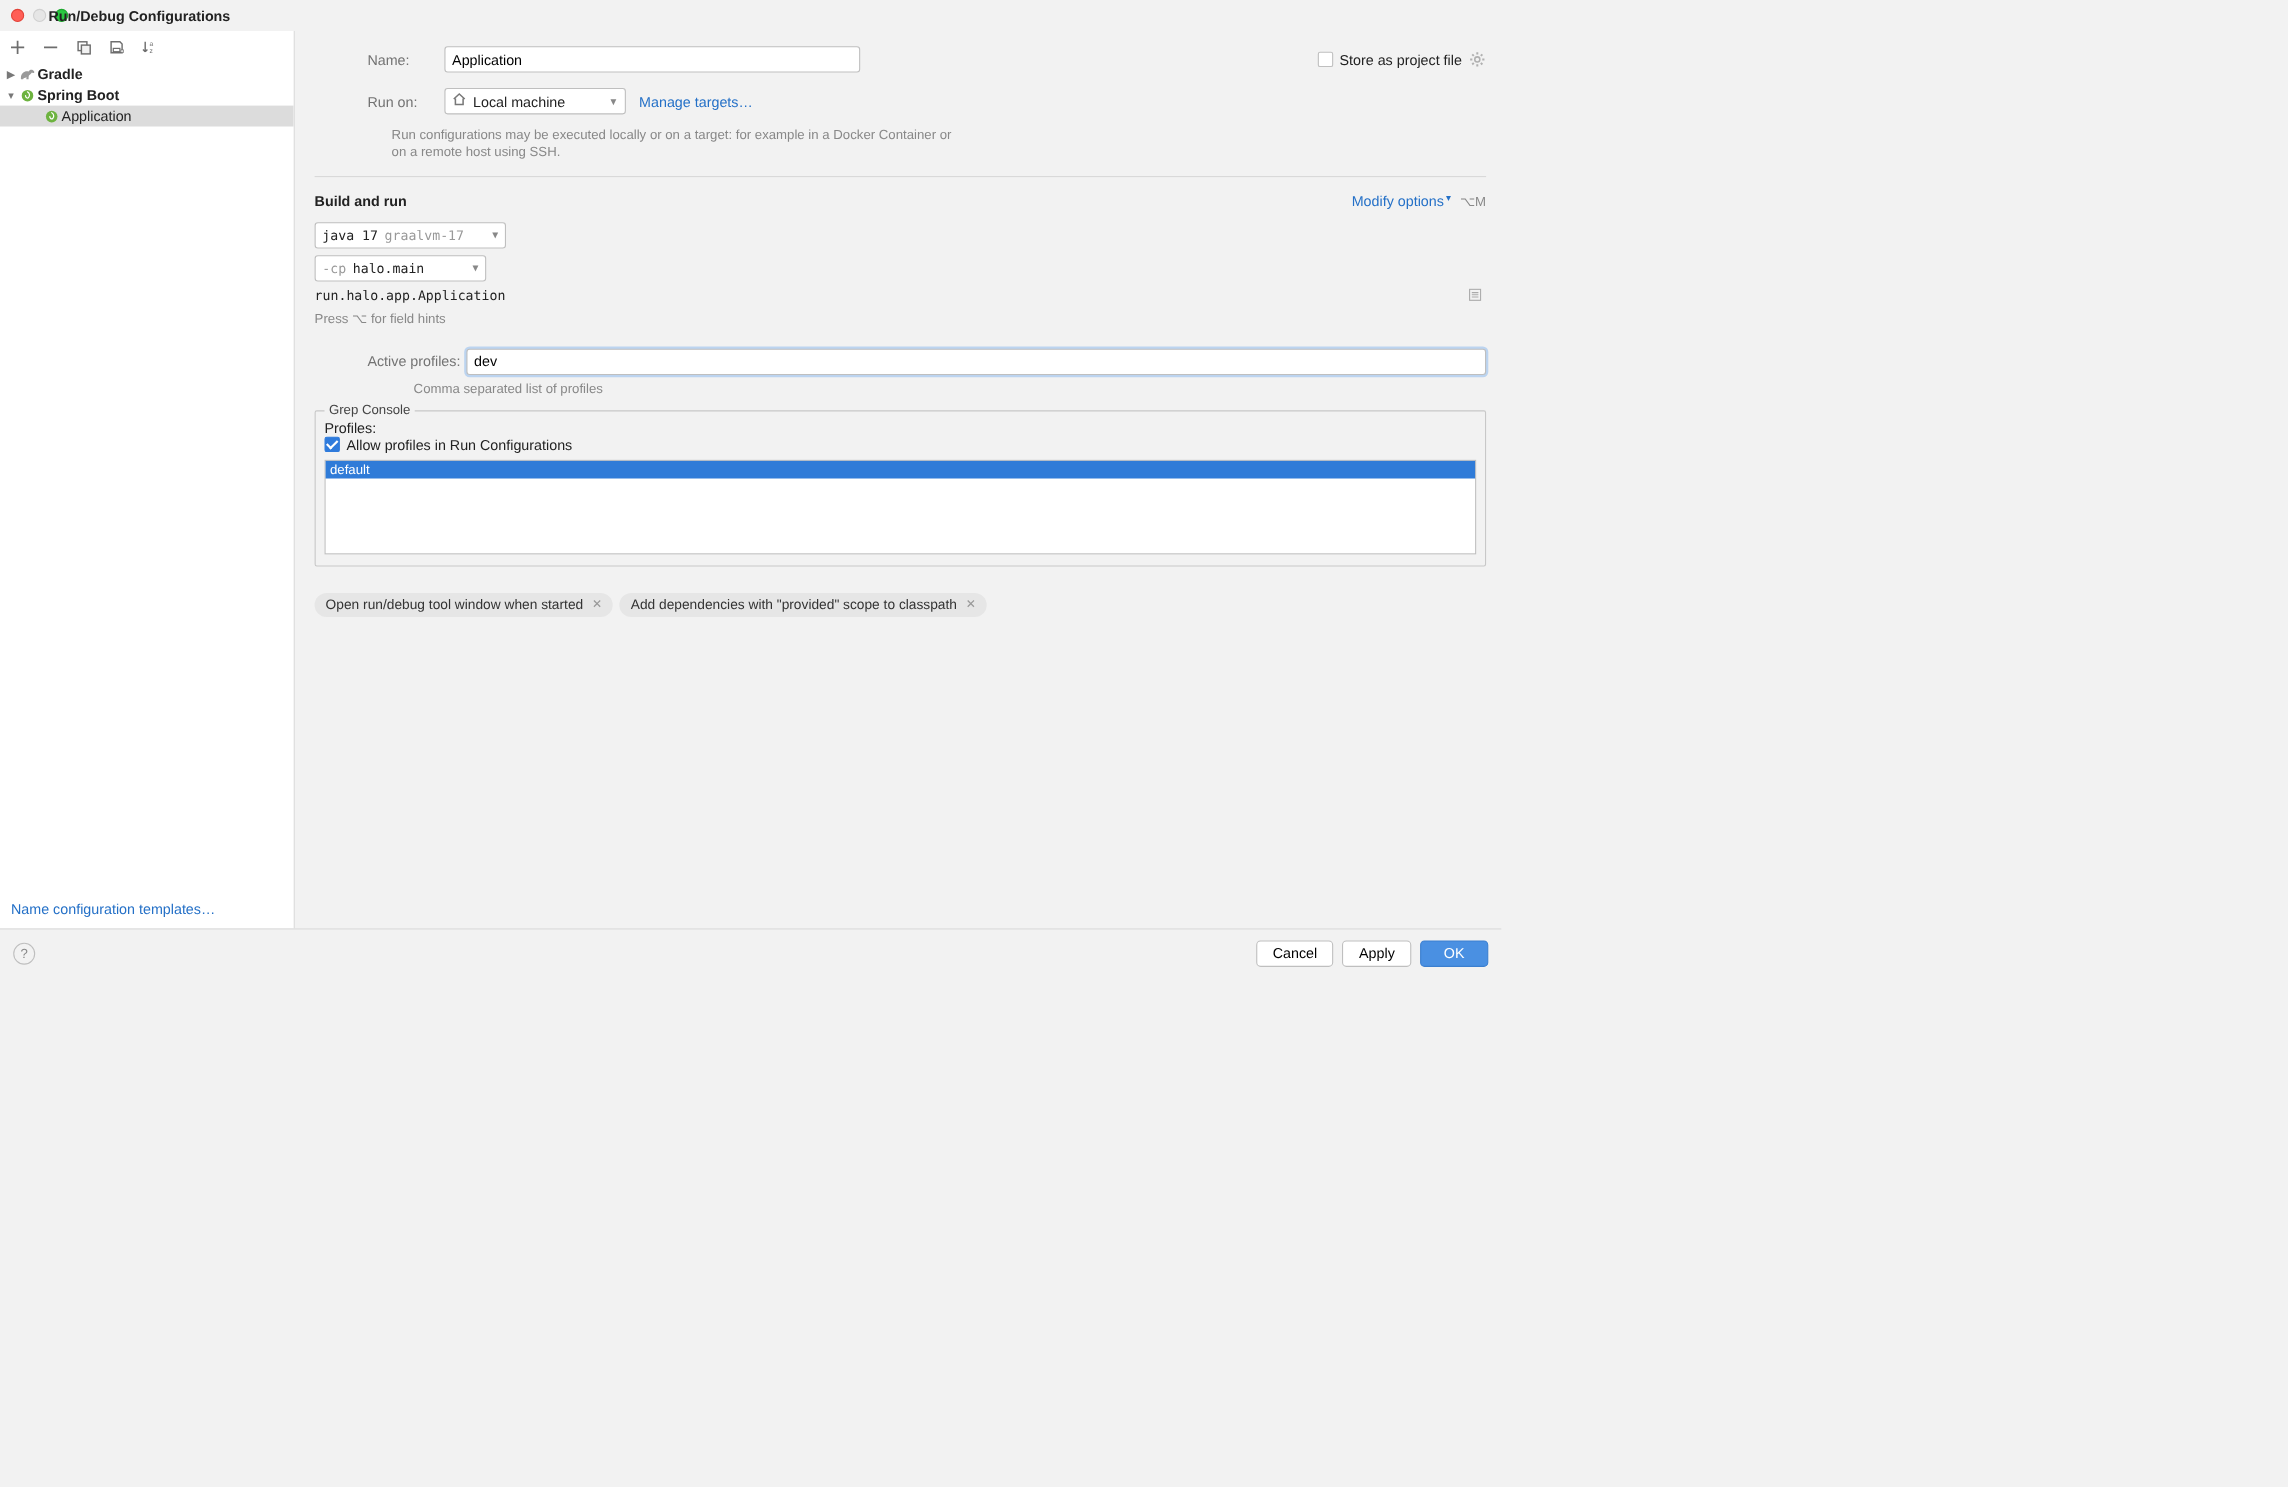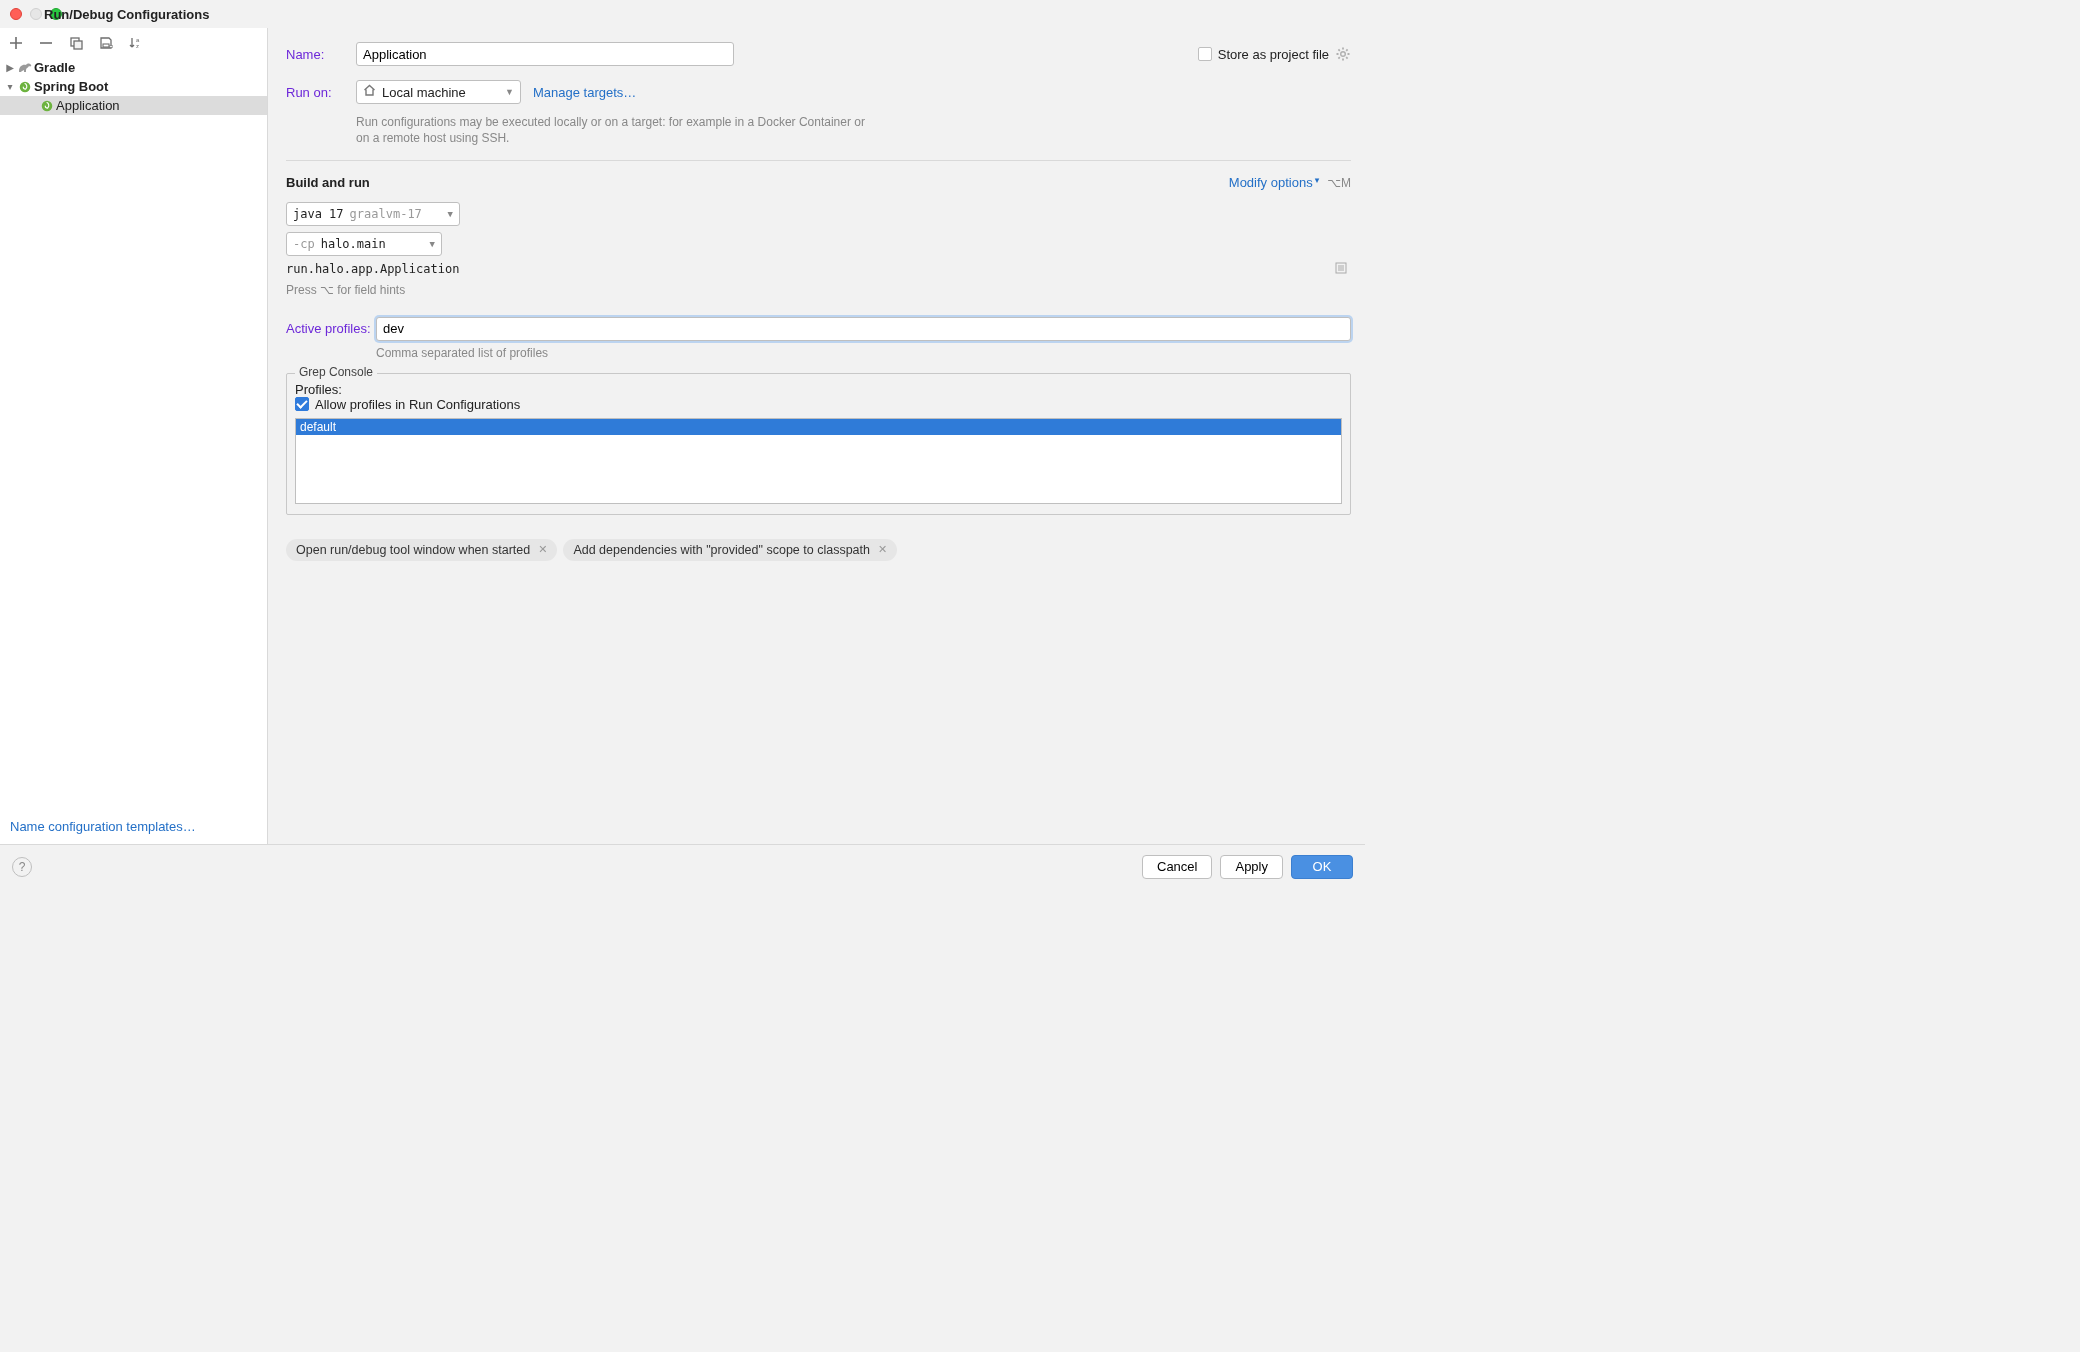--- a/index.html
+++ b/index.html
@@ -116,21 +116,22 @@
   display: flex;
   flex-direction: column;
 }
 .row {
   display: flex;
   align-items: center;
   margin-bottom: 14px;
 }
 .row .lbl {
   width: 70px;
-  color: #6d28d9;
+  color: #737373;
+  margin-left: 48px;
 }
 .row.wide .lbl { width: 90px; }
 input[type=text].field, .select, .combo {
   height: 24px;
   border: 1px solid #bfbfbf;
   border-radius: 3px;
   background: #fff;
   padding: 0 6px;
   font-size: 13px;
   font-family: inherit;

